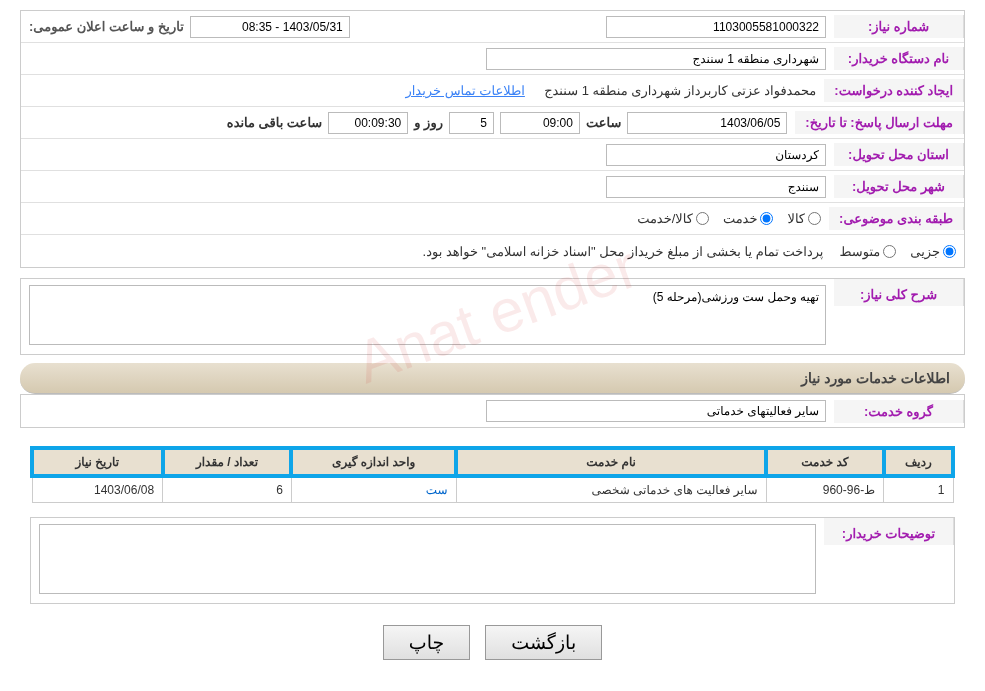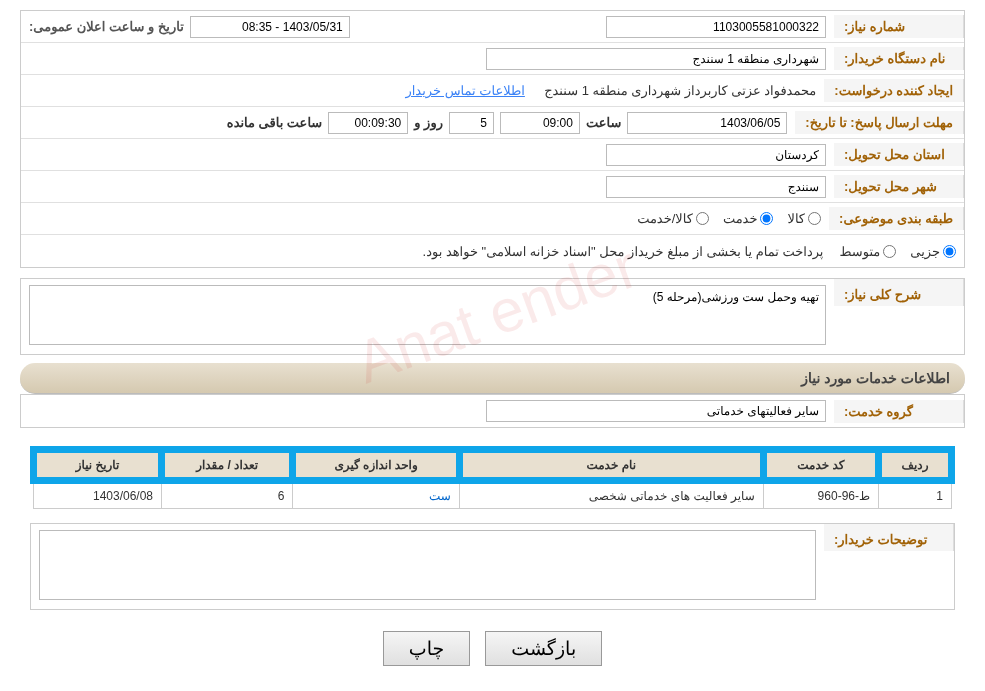--- a/index.html
+++ b/index.html
@@ -39,24 +39,24 @@
       border-bottom: 1px solid #e0e0e0;
       min-height: 32px;
     }
     .row:last-child {
       border-bottom: none;
     }
     .label-cell {
       background: #f5f5f5;
       padding: 4px 10px;
       font-weight: bold;
-      color: #a16207;
+      color: #a21caf;
       white-space: nowrap;
       min-width: 130px;
-      text-align: left;
+      text-align: center;
       border-right: 1px solid #ddd;
     }
     .value-cell {
       padding: 4px 8px;
       flex: 1;
       display: flex;
       align-items: center;
       gap: 6px;
     }
     .input-field {
@@ -115,21 +115,21 @@
     .table-wrapper {
       padding: 8px 10px;
     }
     table {
       width: 100%;
       border-collapse: collapse;
       font-size: 12px;
     }
     table th {
       background: #e8e0d0;
-      border: 7px solid #0ea5e9;
+      border: 4px solid #0ea5e9;
       padding: 5px 5px;
       text-align: center;
       font-weight: bold;
     }
     table td {
       border: 1px solid #ccc;
       padding: 5px 8px;
     }
     table tbody tr:nth-child(even) {
       background: #f9f9f9;

